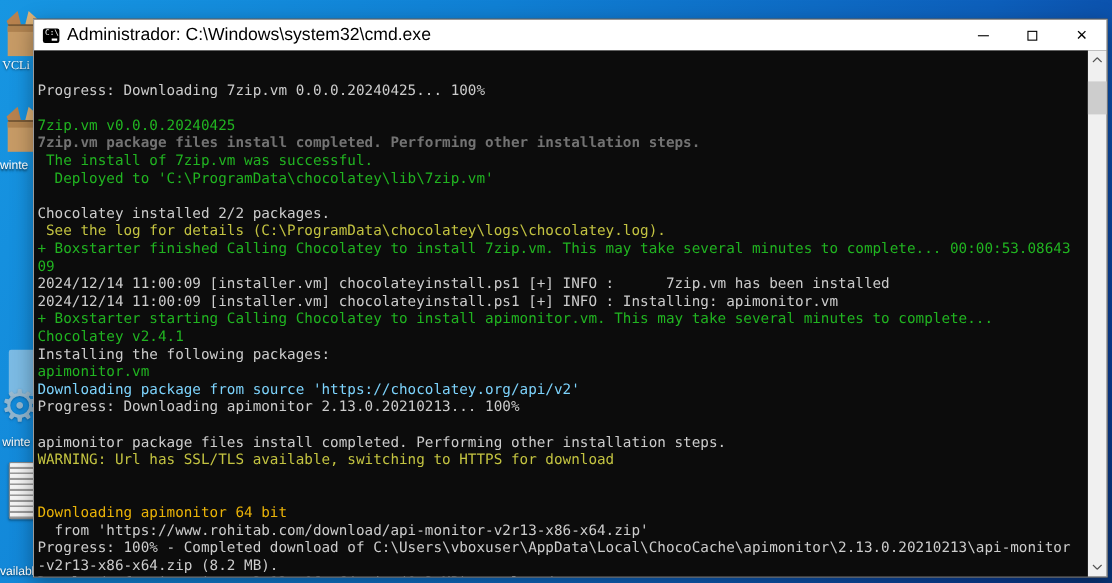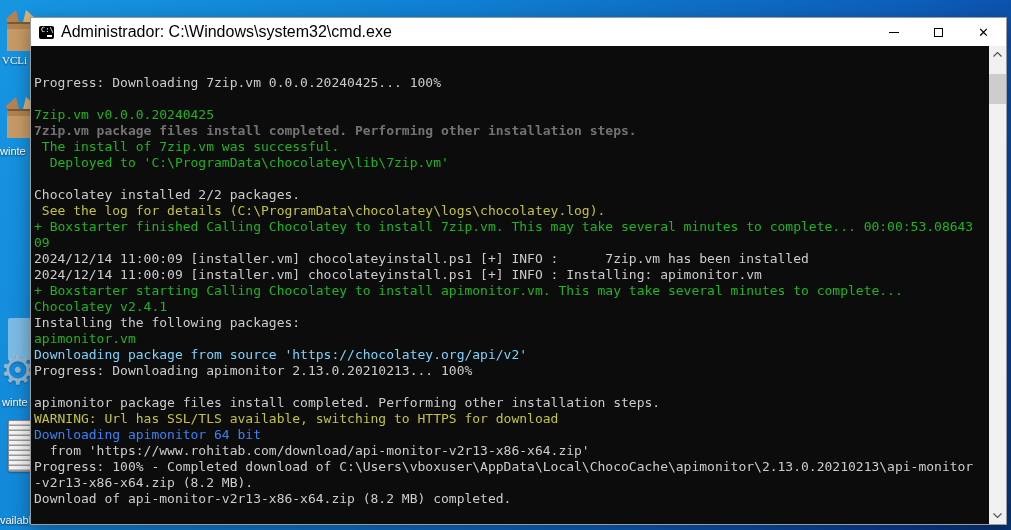--- a/index.html
+++ b/index.html
@@ -155,21 +155,21 @@
             <div class="console-line" style="color: rgb(204, 204, 204);">2024/12/14 11:00:09 [installer.vm] chocolateyinstall.ps1 [+] INFO : Installing: apimonitor.vm</div>
             <div class="console-line" style="color: rgb(33, 180, 33);">+ Boxstarter starting Calling Chocolatey to install apimonitor.vm. This may take several minutes to complete...</div>
             <div class="console-line" style="color: rgb(33, 180, 33);">Chocolatey v2.4.1</div>
             <div class="console-line" style="color: rgb(204, 204, 204);">Installing the following packages:</div>
             <div class="console-line" style="color: rgb(33, 180, 33);">apimonitor.vm</div>
             <div class="console-line" style="color: #7dd3fc;">Downloading package from source 'https://chocolatey.org/api/v2'</div>
             <div class="console-line" style="color: rgb(204, 204, 204);">Progress: Downloading apimonitor 2.13.0.20210213... 100%</div>
             <div class="console-line" style="color: rgb(204, 204, 204);"></div>
             <div class="console-line" style="color: rgb(204, 204, 204);">apimonitor package files install completed. Performing other installation steps.</div>
             <div class="console-line" style="color: rgb(195, 195, 65);">WARNING: Url has SSL/TLS available, switching to HTTPS for download</div>
-            <div class="console-line" style="color: #3b82f6;">Downloading apimonitor 64 bit</div>
+            <div class="console-line" style="color: #eab308; margin-top: 32px;">Downloading apimonitor 64 bit</div>
             <div class="console-line" style="color: rgb(204, 204, 204);">  from 'https://www.rohitab.com/download/api-monitor-v2r13-x86-x64.zip'</div>
             <div class="console-line" style="color: rgb(204, 204, 204);">Progress: 100% - Completed download of C:\Users\vboxuser\AppData\Local\ChocoCache\apimonitor\2.13.0.20210213\api-monitor</div>
             <div class="console-line" style="color: rgb(204, 204, 204);">-v2r13-x86-x64.zip (8.2 MB).</div>
             <div class="console-line" style="color: rgb(204, 204, 204);">Download of api-monitor-v2r13-x86-x64.zip (8.2 MB) completed.</div>
           </div>
       </div>
 
       <div class="scrollbar">
         <div class="sb-arrow">
           <svg width="9" height="5" viewBox="0 0 9 5">

